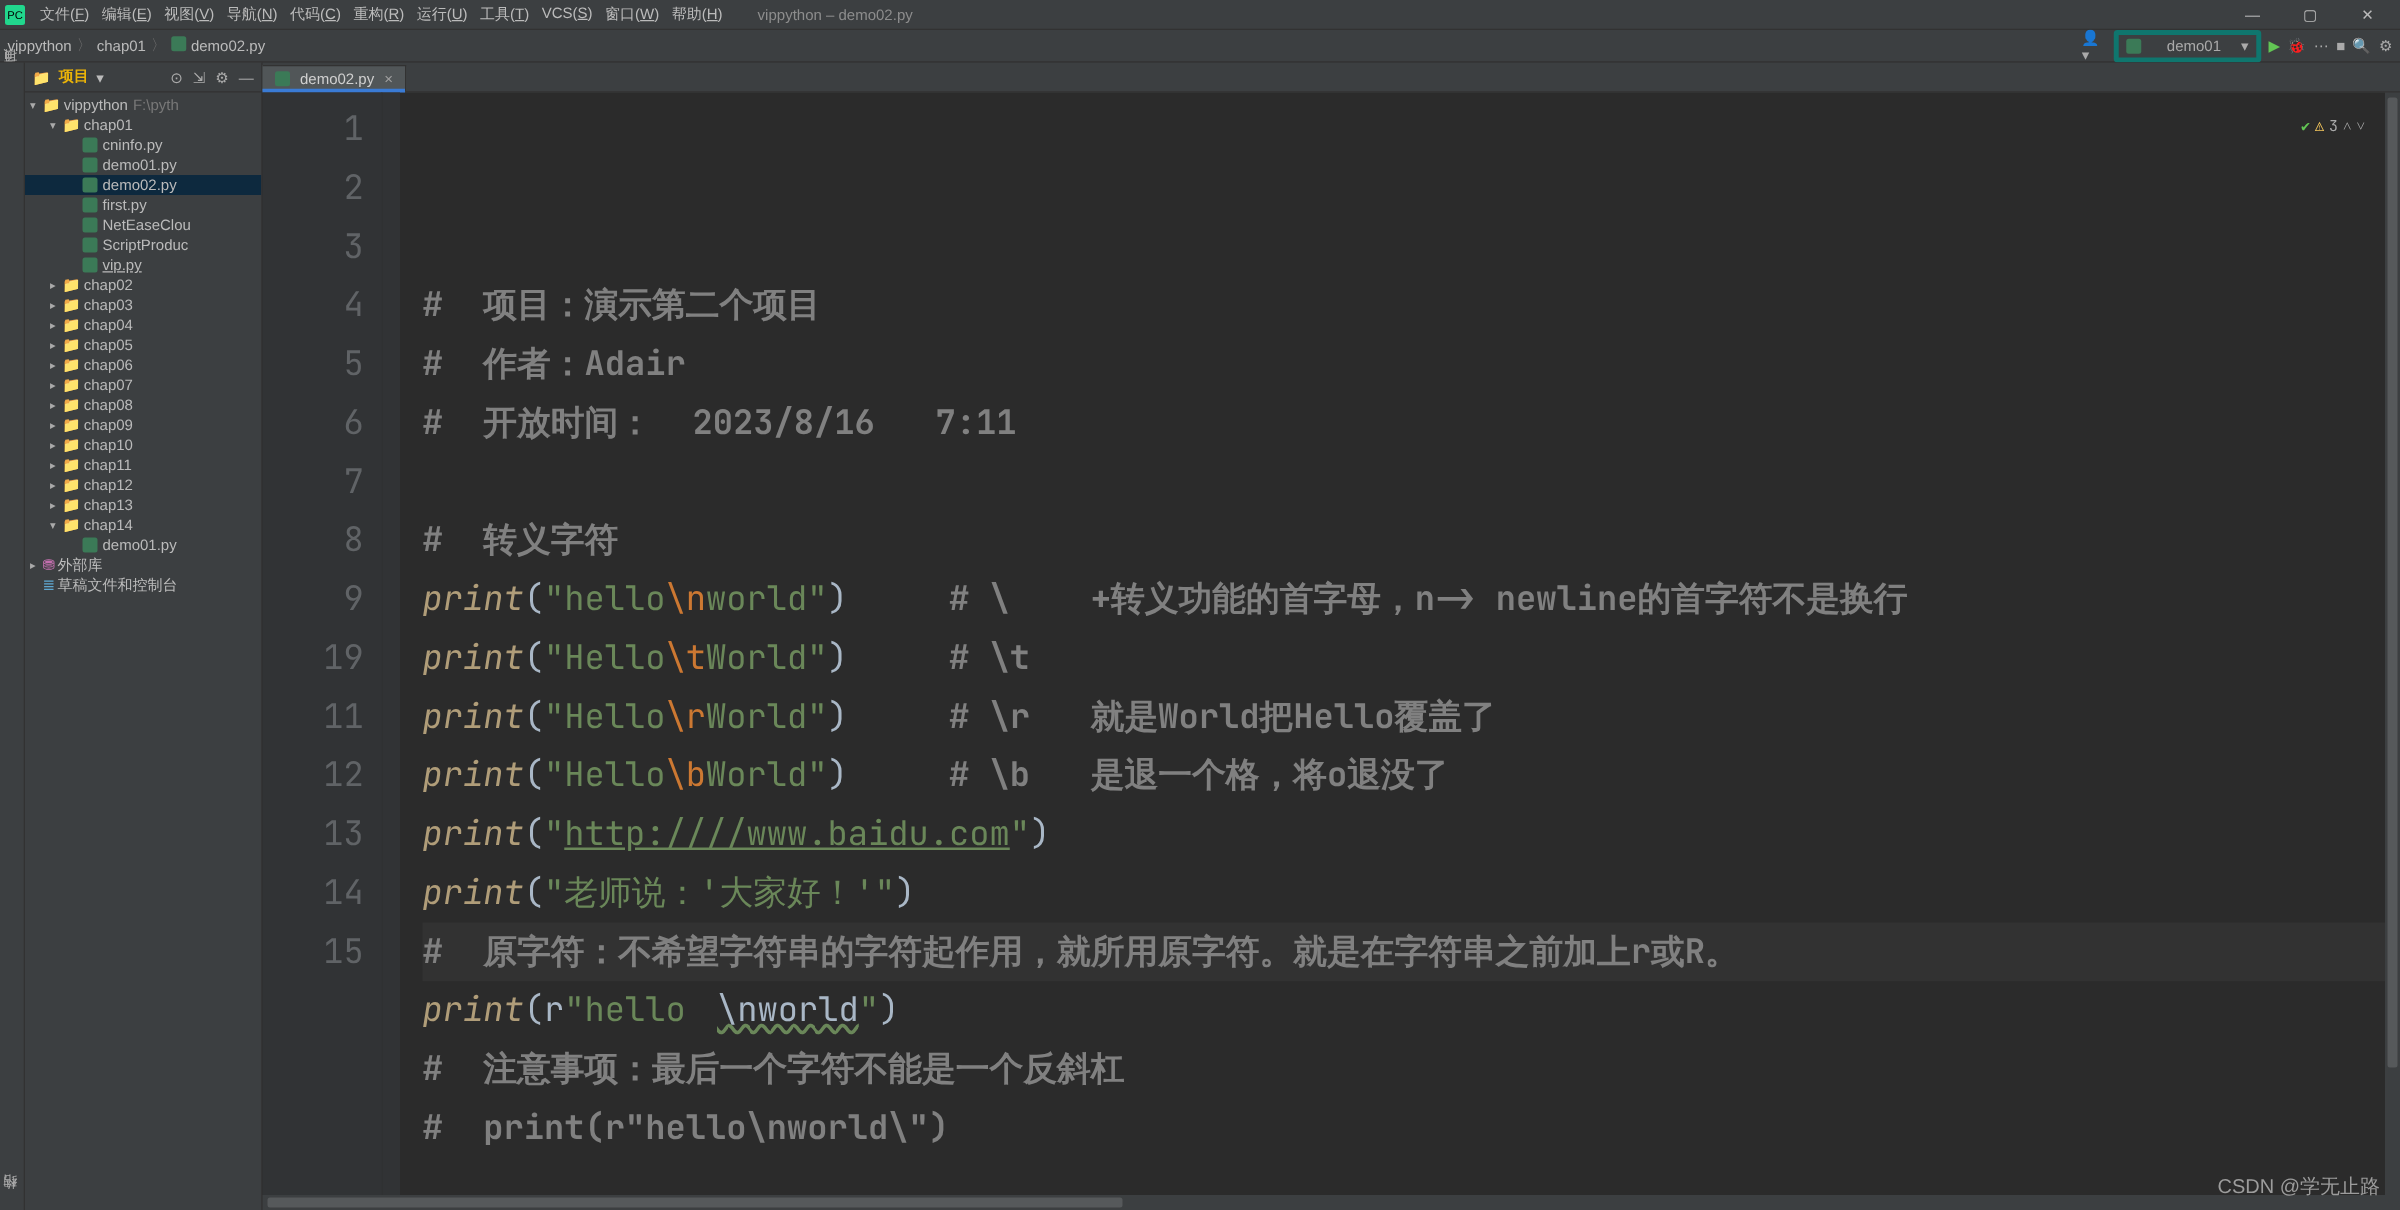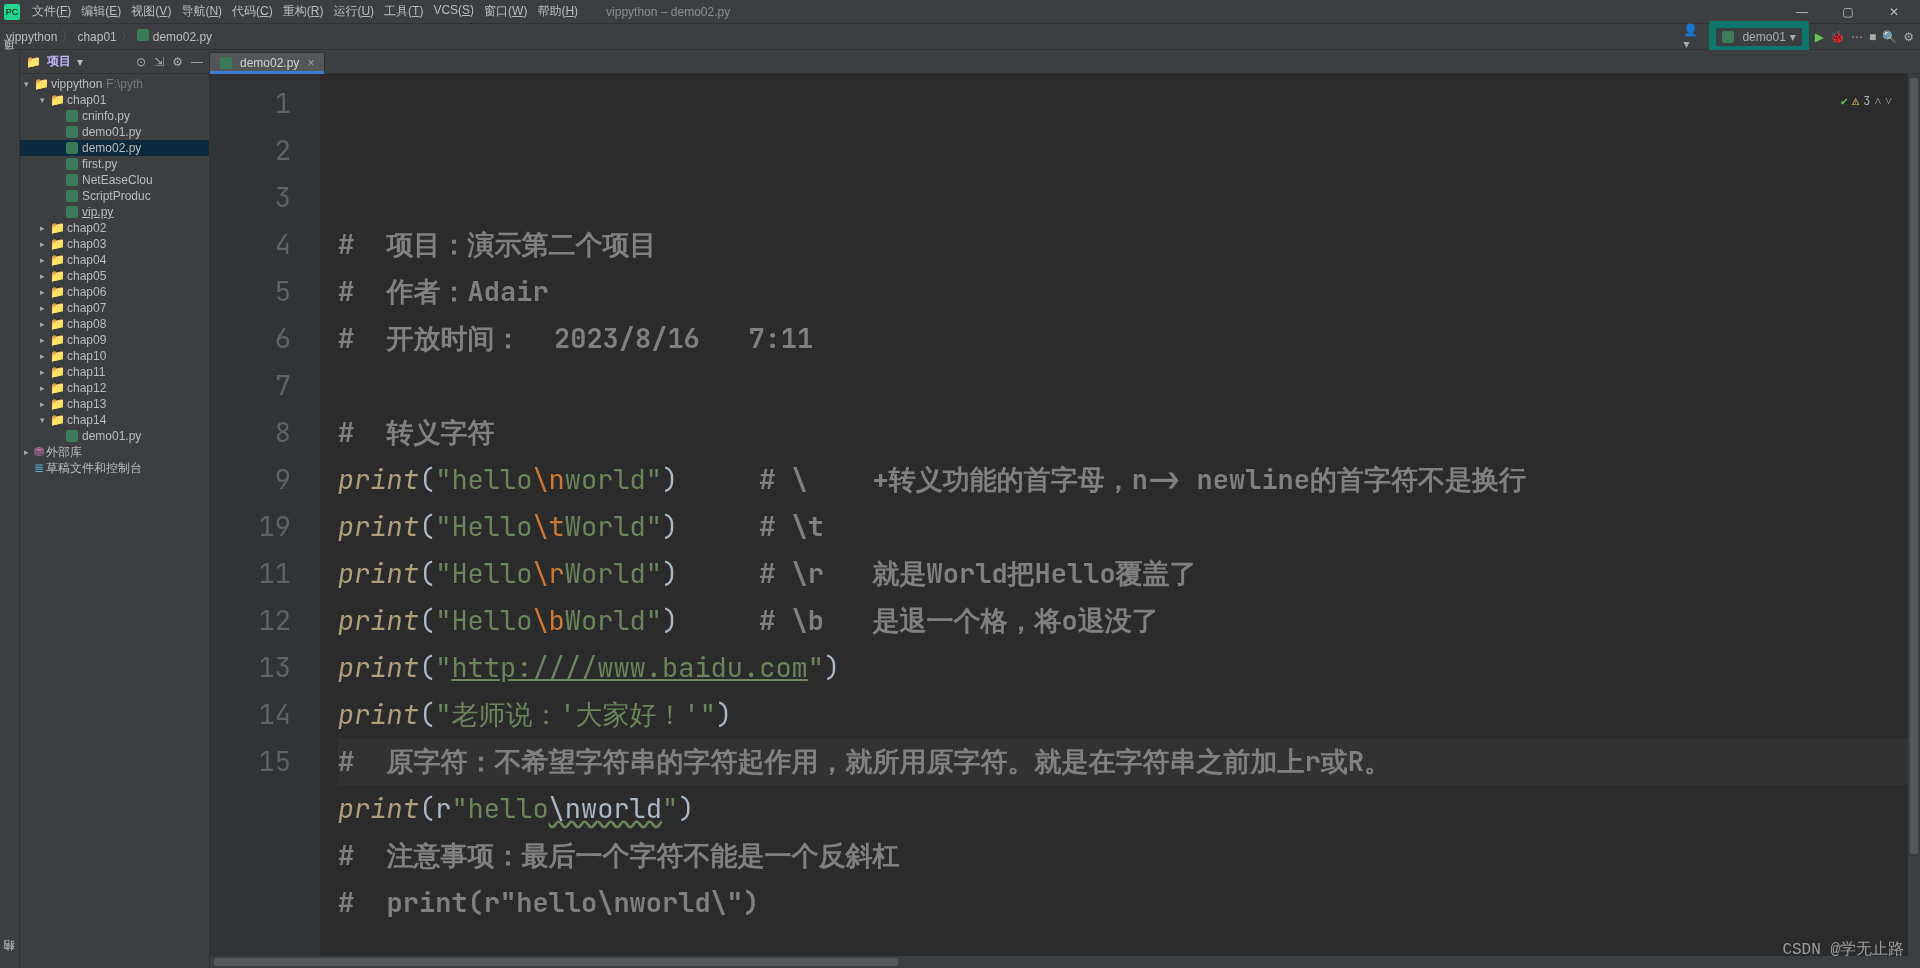--- a/index.html
+++ b/index.html
@@ -27,41 +27,41 @@
   .nav-bar {
     display:flex; align-items:center; justify-content:space-between;
     height:26px; background:#3c3f41; padding:0 6px;
     border-bottom:1px solid #323232;
   }
   .crumbs { display:flex; align-items:center; gap:4px; }
   .crumb { color:#bbbbbb; cursor:pointer; }
   .crumb-sep { color:#6e6e6e; }
   .nav-right { display:flex; align-items:center; gap:6px; color:#aaaaaa;}
   .avatar-btn { width:20px; height:20px; display:flex; align-items:center; justify-content:center; color:#aaa; cursor:pointer;}
-  .run-cfg { display:flex; align-items:center; gap:4px; padding:2px 6px; border:7px solid #0f766e; border-radius:3px; cursor:pointer;}
+  .run-cfg { display:flex; align-items:center; gap:16px; padding:2px 6px; border:4px solid #0f766e; border-radius:3px; cursor:pointer;}
   .run-play { color:#62c554; cursor:pointer;}
   .run-bug  { color:#62c554; cursor:pointer;}
   .tool-btn { color:#aaaaaa; cursor:pointer; }
   
   .workspace { flex:1; display:flex; min-height:0; }
   .left-rail {
     width:20px; background:#3c3f41; border-right:1px solid #323232;
     display:flex; flex-direction:column; align-items:center; justify-content:space-between;
     padding:8px 0;
   }
   .rail-label { writing-mode:vertical-rl; transform:rotate(180deg); color:#aaaaaa; font-size:11px; cursor:pointer; }
   .proj-pane {
     width:190px; background:#3c3f41; border-right:1px solid #323232;
     display:flex; flex-direction:column;
   }
   .proj-toolbar {
     height:24px; display:flex; align-items:center; gap:6px; padding:0 6px;
     border-bottom:1px solid #323232;
   }
-  .proj-title { font-weight:bold; color:#c4b5fd; }
+  .proj-title { font-weight:bold; color:#eab308; }
   .proj-tool-icons { margin-left:auto; display:flex; gap:8px; color:#aaaaaa; }
   .tree { flex:1; overflow:auto; padding-top:2px; color:#bbbbbb; }
   .tree-row { display:flex; align-items:center; height:16px; padding:0 4px; cursor:pointer; white-space:nowrap; font-size:12px;}
   .tree-row.selected { background:#0d293e; }
   .fold-ico { width:10px; display:inline-block; color:#aaaaaa; font-size:9px;}
   .dir-ico { color:#b0976a; margin-right:2px; }
   .py-ico  { color:#3b7a57; width:12px; height:12px; display:inline-block; border-radius:2px; margin-right:4px; background:#3b7a57;}
   .lib-ico { color:#c36fae; margin-right:2px; }
   .scratch-ico { color:#5fa7d0; margin-right:2px; }
   .path-hint { color:#787878; margin-left:4px; }
@@ -90,31 +90,31 @@
     overflow:hidden; position:relative;
   }
   .fold-col {
     width:14px; background:#313335; border-right:0;
   }
   .tok-comment { color:#808080;font-weight:bold; }
   .tok-fn { font-style:italic; color:#b09d79; }
   .tok-str { color:#6a8759; }
   .tok-esc { color:#cc7832; }
   .tok-url { color:#6a8759; text-decoration:underline; }
-  .tok-typo { text-decoration:underline wavy #6a8759; text-decoration-skip-ink:none; }
+  .tok-typo { text-decoration:underline wavy #6a8759; text-decoration-skip-ink:none;margin-left:25px; }
   .caret-line { background:#323232; display:inline-block; width:100%; }
   .status-chip {
     position:absolute; top:4px; right:16px; display:flex; align-items:center; gap:4px;
     font-size:12px; color:#aaaaaa;
   }
   .chip-ok { color:#62c554; }
   .chip-warn { color:#f2c55c; }
   .watermark {
     position:absolute; right:16px; bottom:8px; color:#9c9c9c; font-size:16px;
-    font-family:Liberation Mono, monospace;
+    font-family:Liberation Sans, sans-serif;
   }
   .scrollbar-v { width:12px; background:#3c3f41; position:relative; }
   .scroll-thumb { position:absolute; top:4px; left:2px; right:2px; height:88%; background:#56595b; border-radius:2px; }
   .scrollbar-h { height:12px; background:#3c3f41; display:flex; align-items:center;}
   .scroll-thumb-h { height:8px; width:40%; margin-left:4px; background:#56595b; border-radius:2px; }
 </style>
 </head>
 <body>
 
 <div class="root">

